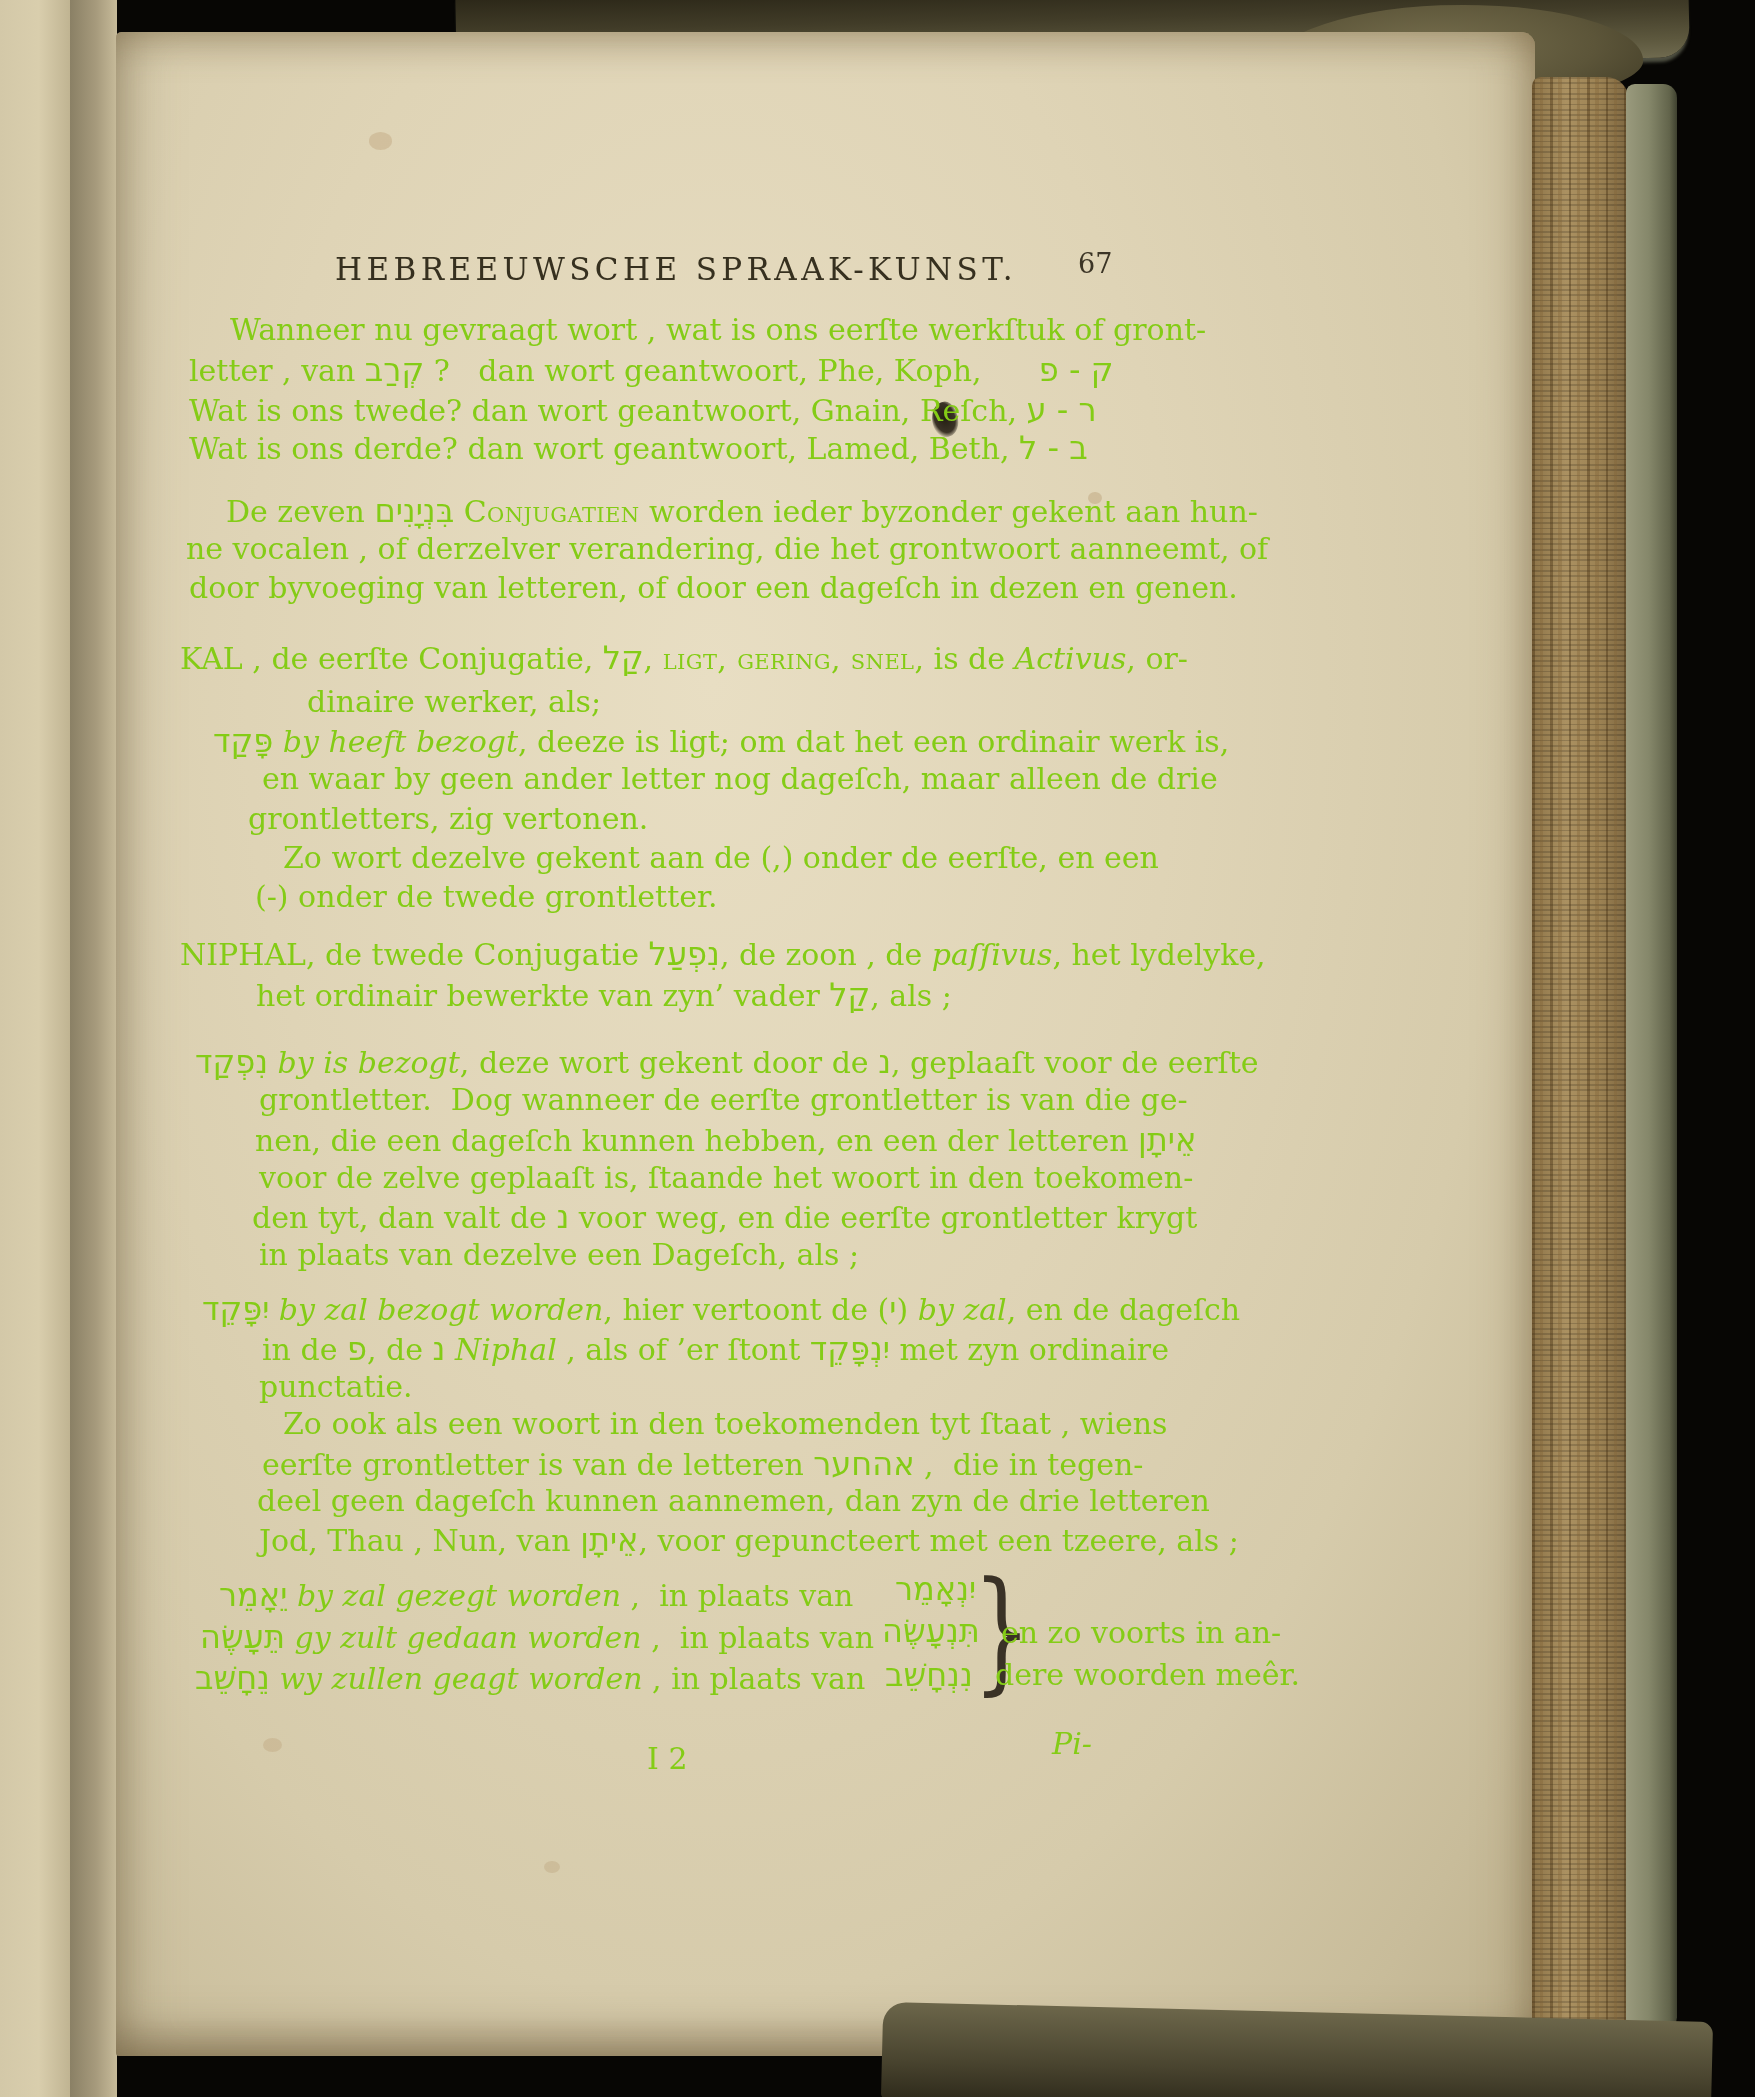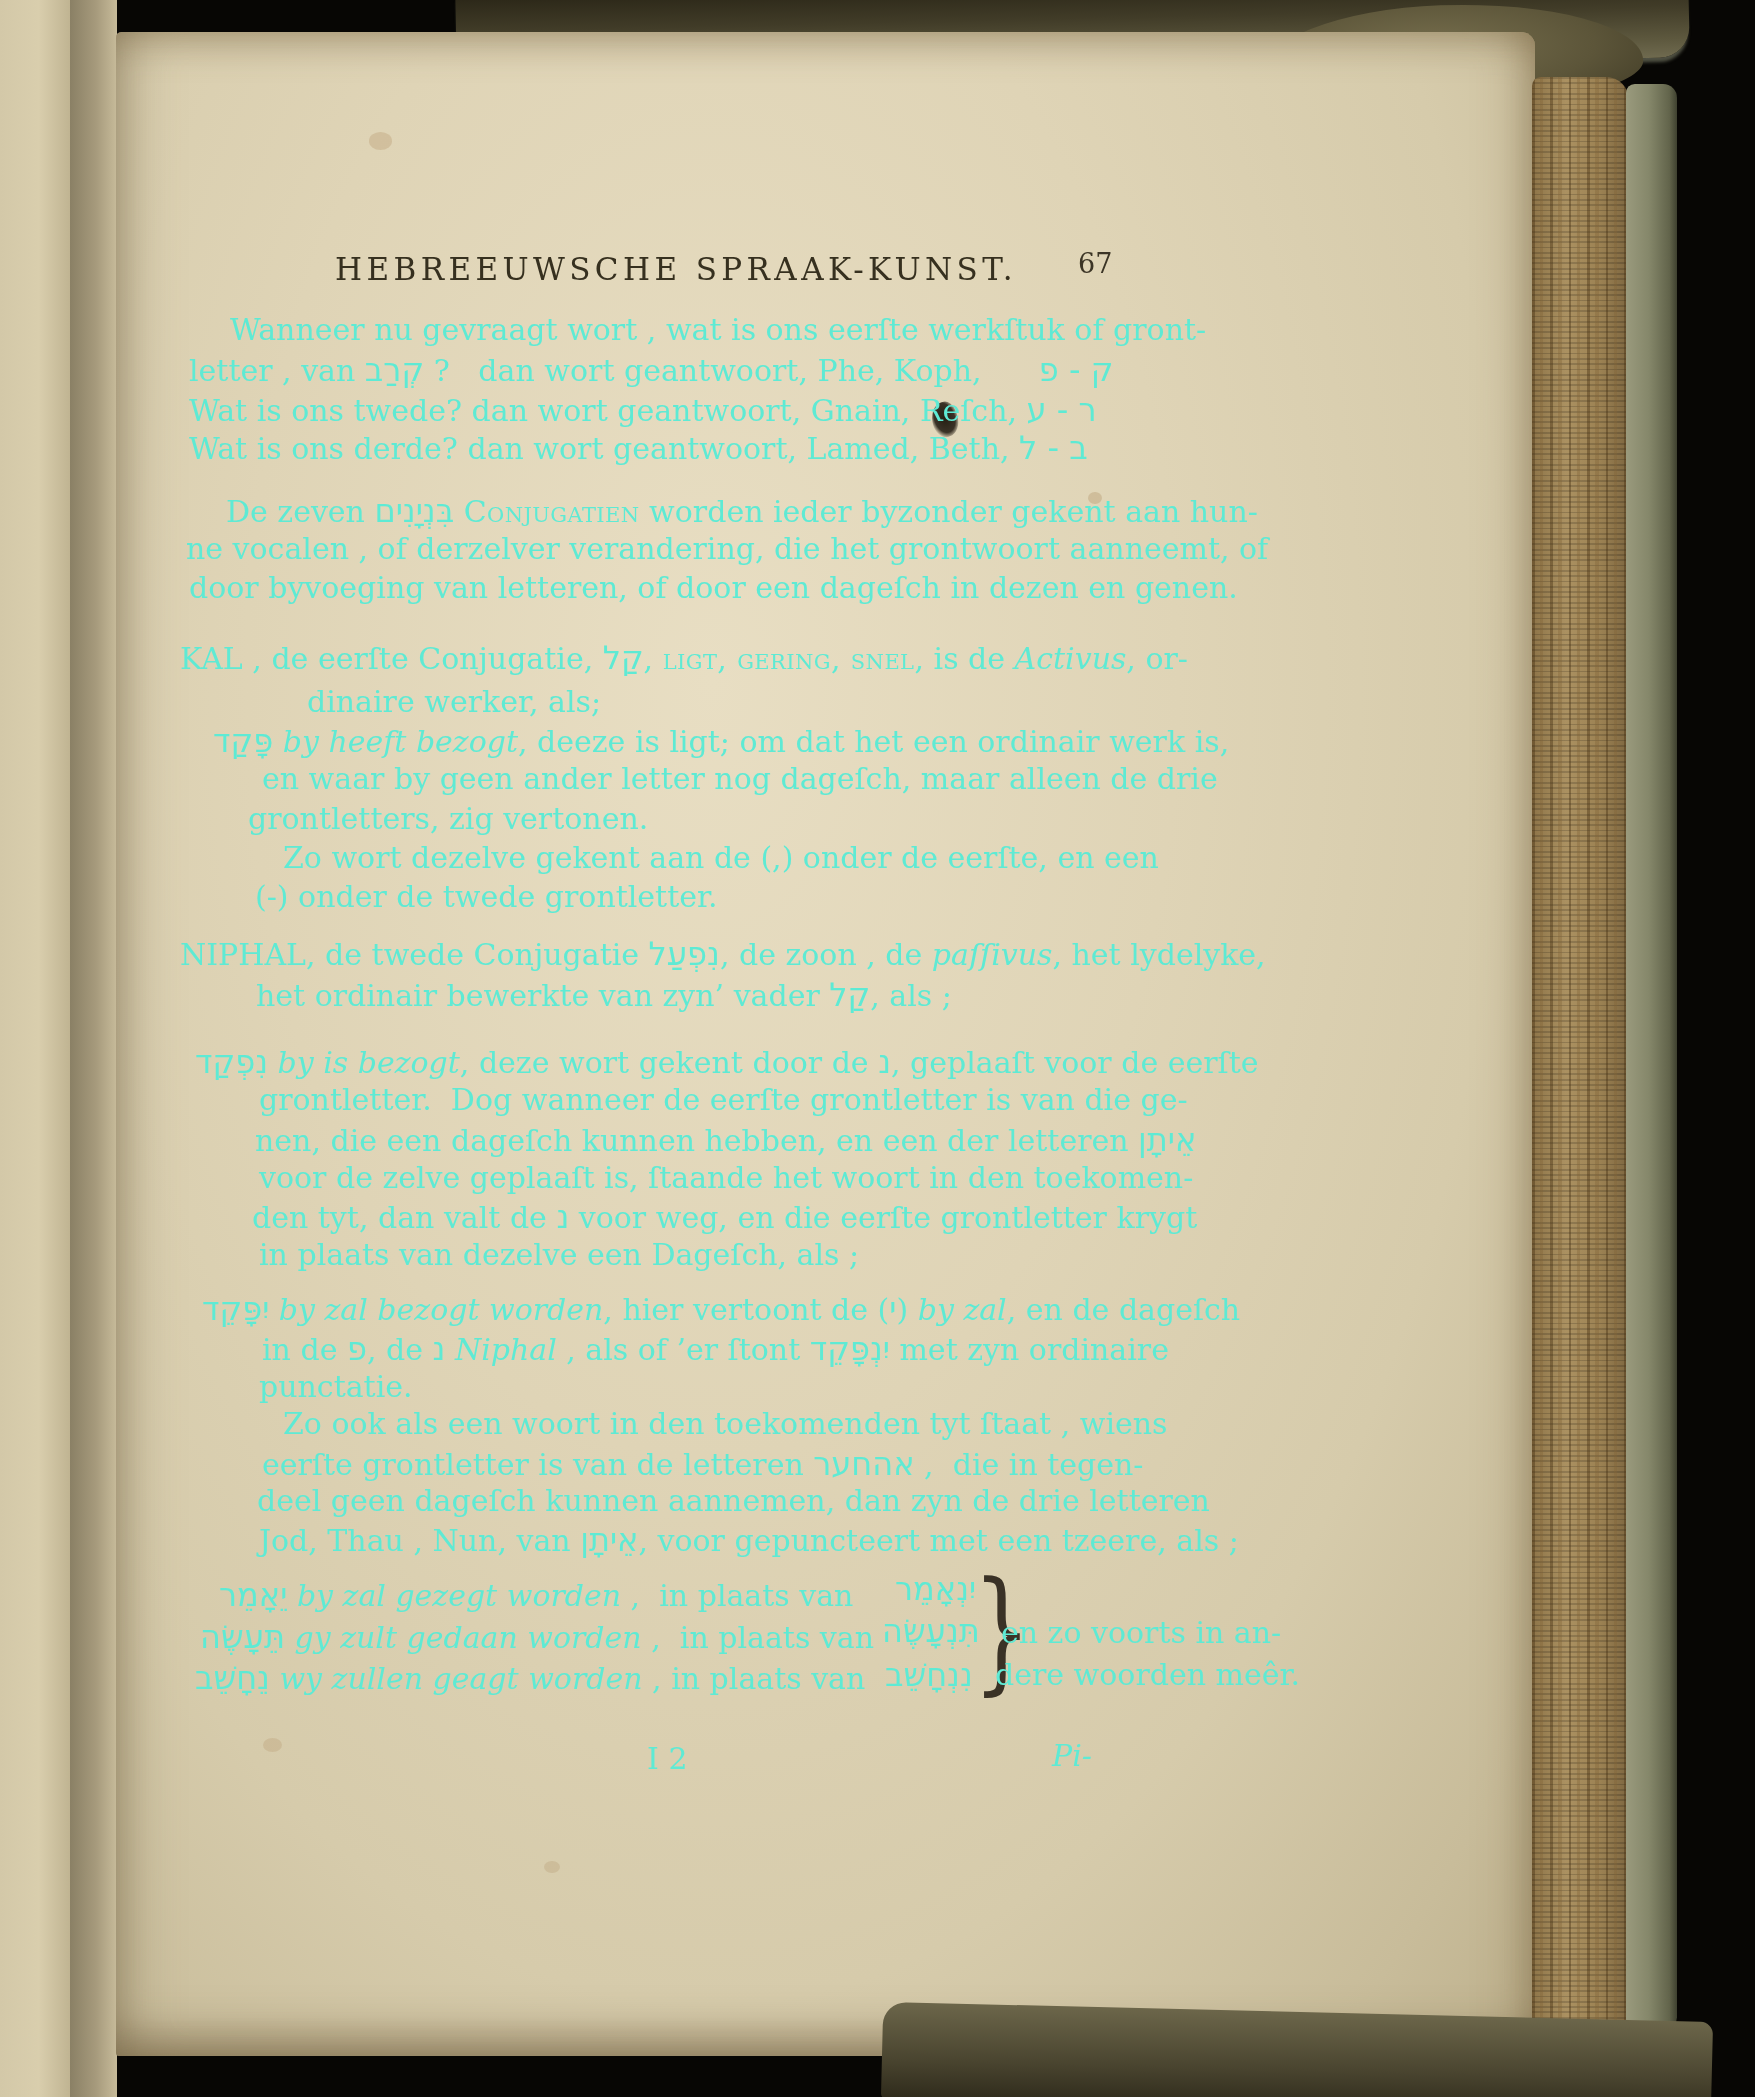--- a/index.html
+++ b/index.html
@@ -33,22 +33,22 @@
                background:linear-gradient(180deg,#6c664a,#49442f 60%,#2e2a1b);
                border-radius:23px 12.3px 5.3px 5.3px;}
   .smudge{position:absolute;left:932px;top:402px;width:26px;height:35px;transform:rotate(-18deg);
           background:radial-gradient(ellipse at 50% 45%,#241f12 0%,#3a3226 55%,rgba(58,50,38,0) 78%);
           border-radius:60% 40% 55% 45%;}
   .stain{position:absolute;border-radius:50%;}
   
   .content{position:absolute;left:0;top:0;width:1756px;height:2097px;}
   .hdr{position:absolute;font-size:31px;letter-spacing:4.4px;color:#36301f;white-space:pre;}
   .pagenum{position:absolute;font-size:27px;color:#3c3526;white-space:pre;}
-  .ln{position:absolute;font-size:30px;white-space:pre;color:#5eead4;line-height:1.2;}
-  .it{font-style:italic;margin-top:12px;}
+  .ln{position:absolute;font-size:30px;white-space:pre;color:#84cc16;line-height:1.2;}
+  .it{font-style:italic;}
   .sc{font-variant:small-caps;letter-spacing:0.4px;}
   .he{font-family:"DejaVu Sans","Liberation Sans",sans-serif;font-size:32px;text-align:right;}
   .brace{position:absolute;font-size:132px;line-height:1;color:#3a3226;transform:scaleX(.7);}
 </style>
 </head>
 <body>
 
 <div class="scene">
 
   <div class="facing"></div>

